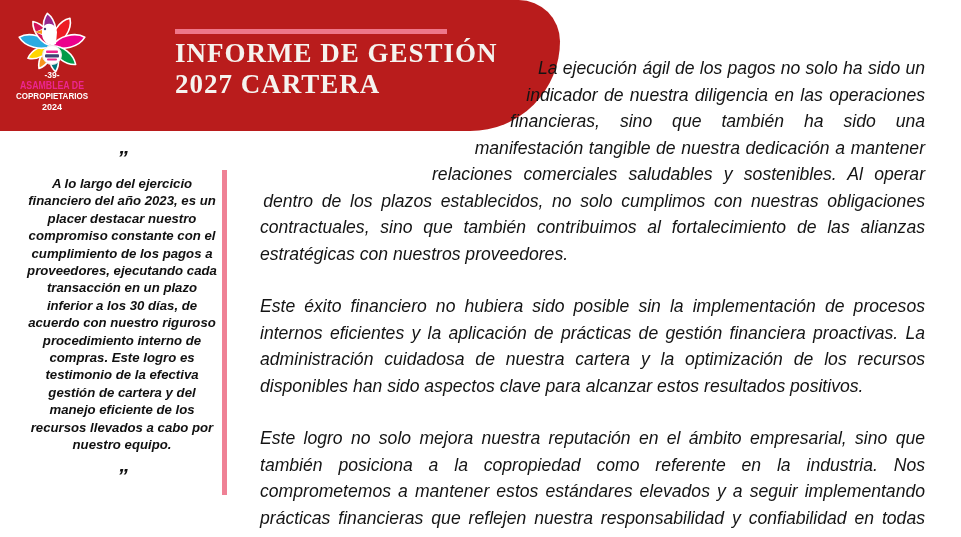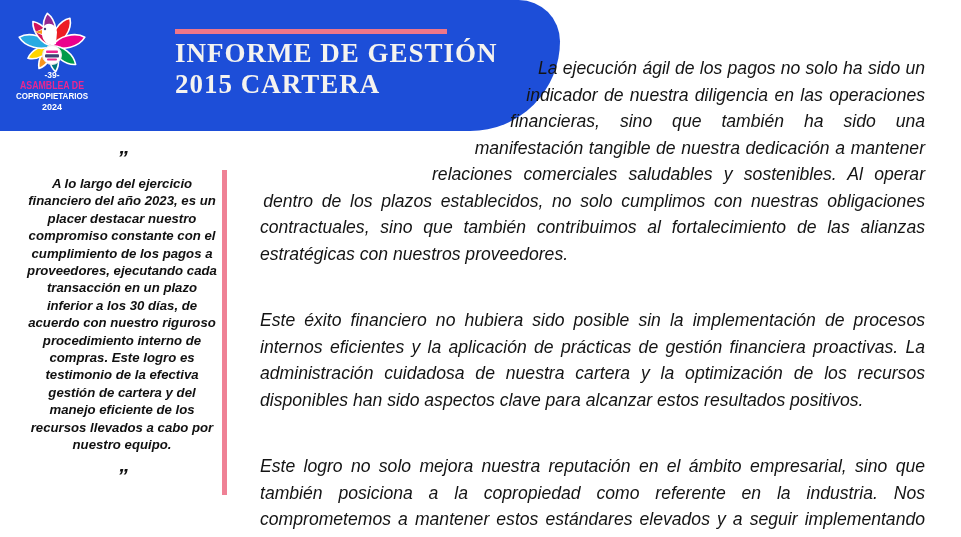--- a/index.html
+++ b/index.html
@@ -5,21 +5,21 @@
   html,body{margin:0;padding:0;}
   body{
     width:961px;height:537px;position:relative;overflow:hidden;
     background:#ffffff;
     font-family:"Liberation Sans",sans-serif;
   }
 
   
   .header-banner{
     position:absolute;left:0;top:0;width:560px;height:131px;
-    background:#1d4ed8;
+    background:#b91c1c;
     border-radius:0 62px 135px 0;
   }
   .accent-line{
     position:absolute;left:175px;top:29px;width:272px;height:5px;
     background:#ee7689;
   }
   .header-title{
     position:absolute;left:175px;top:38px;width:360px;
     color:#f5f3ef;
     font-family:"Liberation Serif",serif;
@@ -56,30 +56,30 @@
     color:#141414;
     font-style:italic;
     font-size:17.6px;line-height:26.5px;
     text-align:justify;
   }
   .curve-spacer{
     float:left;width:280px;height:133px;
     shape-outside:polygon(0 0,278px 0,266px 27px,250px 53px,214px 80px,172px 106px,0 133px);
   }
   .main-text p{margin:0 0 8px 0;}
-  .main-text p + p{margin-top:40px;}
+  .main-text p + p{margin-top:26px;}
 </style>
 </head>
 <body>
 
 <div class="header-banner">
   <div class="accent-line"></div>
   <div class="header-title">
     <div>INFORME DE GESTIÓN</div>
-    <div>2015 CARTERA</div>
+    <div>2027 CARTERA</div>
   </div>
 
   <div class="logo-wrap">
     <svg width="104" height="118" viewBox="0 0 104 118">
       <g transform="translate(52,40)" stroke="#ffffff" stroke-width="1.6" stroke-linejoin="round">
 
         <path d="M0 0 C-8 -9 -8 -25 0 -33 C8 -25 8 -9 0 0 Z" fill="#93278f" transform="rotate(-8)"></path>
         <path d="M0 0 C-8 -9 -8 -25 0 -33 C8 -25 8 -9 0 0 Z" fill="#ed1c24" transform="rotate(33)"></path>
         <path d="M0 0 C-8 -9 -8 -26 0 -34 C8 -26 8 -9 0 0 Z" fill="#ec008c" transform="rotate(75)"></path>
         <path d="M0 0 C-7 -8 -7 -22 0 -30 C7 -22 7 -8 0 0 Z" fill="#009b48" transform="rotate(128)"></path>

